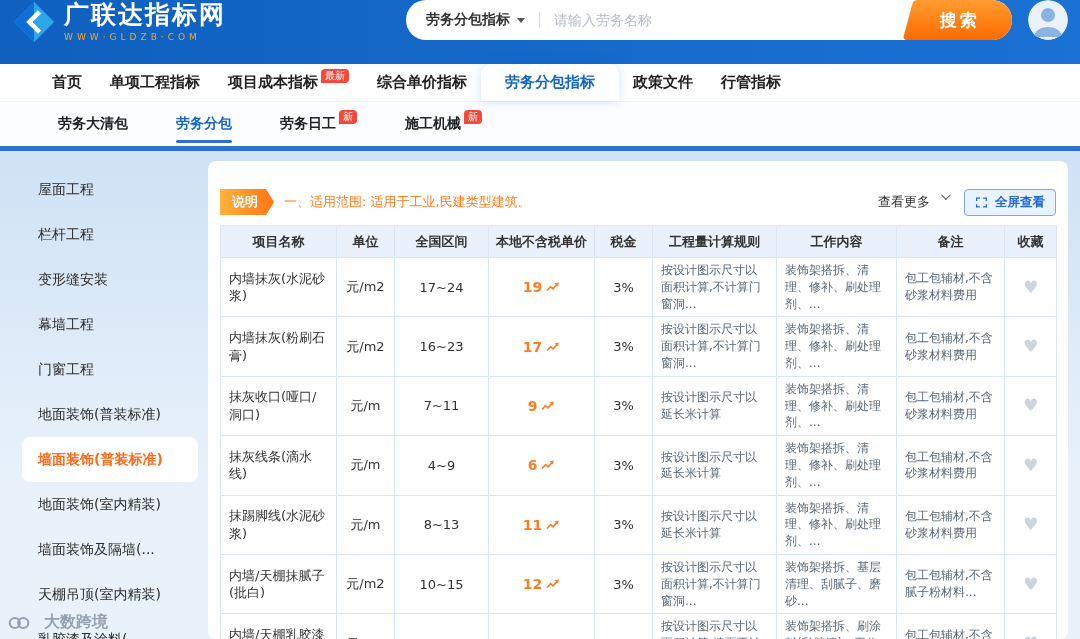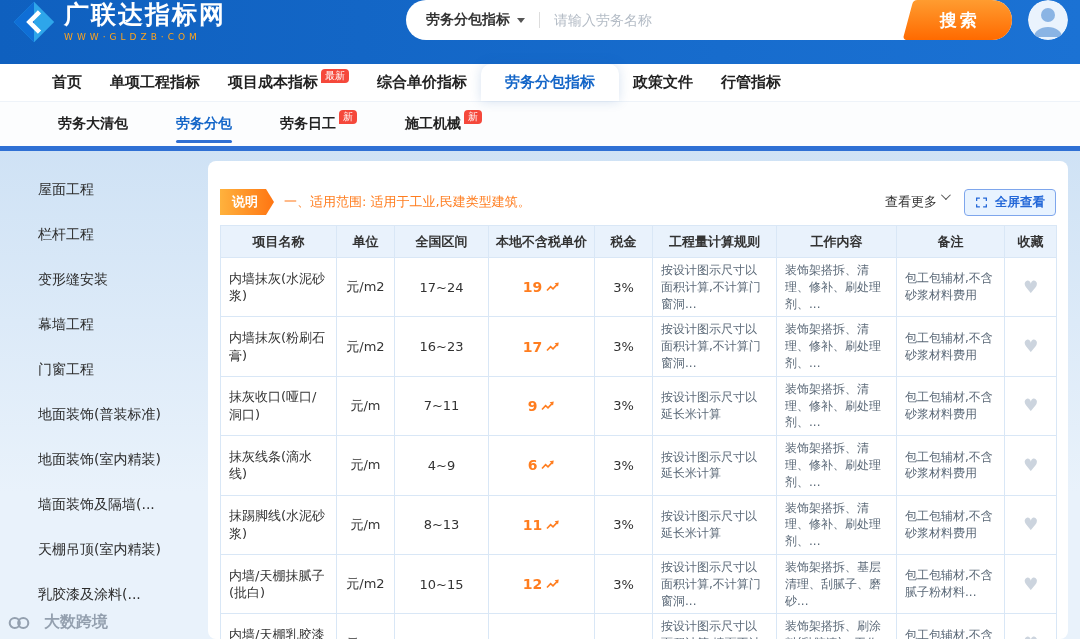--- a/index.html
+++ b/index.html
@@ -40,21 +40,21 @@
 .content{height:488px;display:flex;gap:8px;padding:10px 12px 0 8px;background:linear-gradient(180deg,#cfe2f5,#e9f2fb 70%)}
 .sidebar{width:192px;flex:none;padding-top:6px}
 .side-item{height:45px;display:flex;align-items:center;padding-left:30px;font-size:14px;color:#2c2c2c;cursor:pointer;white-space:nowrap;overflow:hidden}
 .side-item.active{background:#fff;border-radius:8px;color:#ff6a1b;font-weight:bold;margin:0 2px 0 14px;padding-left:16px}
 .panel{flex:1;background:#fff;border-radius:8px;padding:28px 12px 0;overflow:hidden}
 
 
 .notice-row{display:flex;align-items:center;height:26px;margin-bottom:10px}
 .notice-tag{background:linear-gradient(90deg,#ffb23d,#ff7512);color:#fff;font-size:13px;font-weight:bold;padding:4px 16px 4px 12px;clip-path:polygon(0 0,calc(100% - 8px) 0,100% 50%,calc(100% - 8px) 100%,0 100%);white-space:nowrap}
 .notice-text{color:#ff7d1f;font-size:13px;margin-left:10px;flex:1;white-space:nowrap;overflow:hidden}
-.view-more{display:flex;align-items:flex-start;gap:4px;font-size:13px;color:#333;cursor:pointer;white-space:nowrap}
+.view-more{display:flex;align-items:flex-start;gap:11px;font-size:13px;color:#333;cursor:pointer;white-space:nowrap}
 .chev{width:7px;height:7px;border-right:1.5px solid #555;border-bottom:1.5px solid #555;transform:rotate(45deg) translateY(-2px)}
 .fullscreen-btn{margin-left:16px;display:flex;align-items:center;gap:7px;background:#e8f3ff;border:1px solid #7ea6ec;border-radius:4px;color:#2468d8;font-size:12.5px;padding:4px 10px;cursor:pointer;white-space:nowrap;font-weight:600}
 .exp{width:13px;height:13px}
 
 
 .data-table{width:836px;table-layout:fixed;border-collapse:collapse}
 .data-table th,.data-table td{border:1px solid #d9e7f6;overflow:hidden}
 .data-table th{background:#e9f2fc;height:32px;font-size:13px;color:#333;font-weight:bold}
 .data-table td{height:45px;font-size:13px;color:#333;text-align:center;vertical-align:middle}
 .td-name{text-align:left !important;padding:4px 8px;line-height:1.35}
@@ -153,20 +153,21 @@
   </div>
 
   <div class="content">
     <aside class="sidebar">
         <div class="side-item">屋面工程</div>
         <div class="side-item">栏杆工程</div>
         <div class="side-item">变形缝安装</div>
         <div class="side-item">幕墙工程</div>
         <div class="side-item">门窗工程</div>
         <div class="side-item">地面装饰(普装标准)</div>
+        <div class="side-item active">墙面装饰(普装标准)</div>
         <div class="side-item">地面装饰(室内精装)</div>
         <div class="side-item">墙面装饰及隔墙(...</div>
         <div class="side-item">天棚吊顶(室内精装)</div>
         <div class="side-item">乳胶漆及涂料(...</div>
       </aside>
 
     <main class="panel">
       <div class="notice-row">
         <span class="notice-tag">说明</span>
         <span class="notice-text">一、适用范围: 适用于工业,民建类型建筑。</span>

